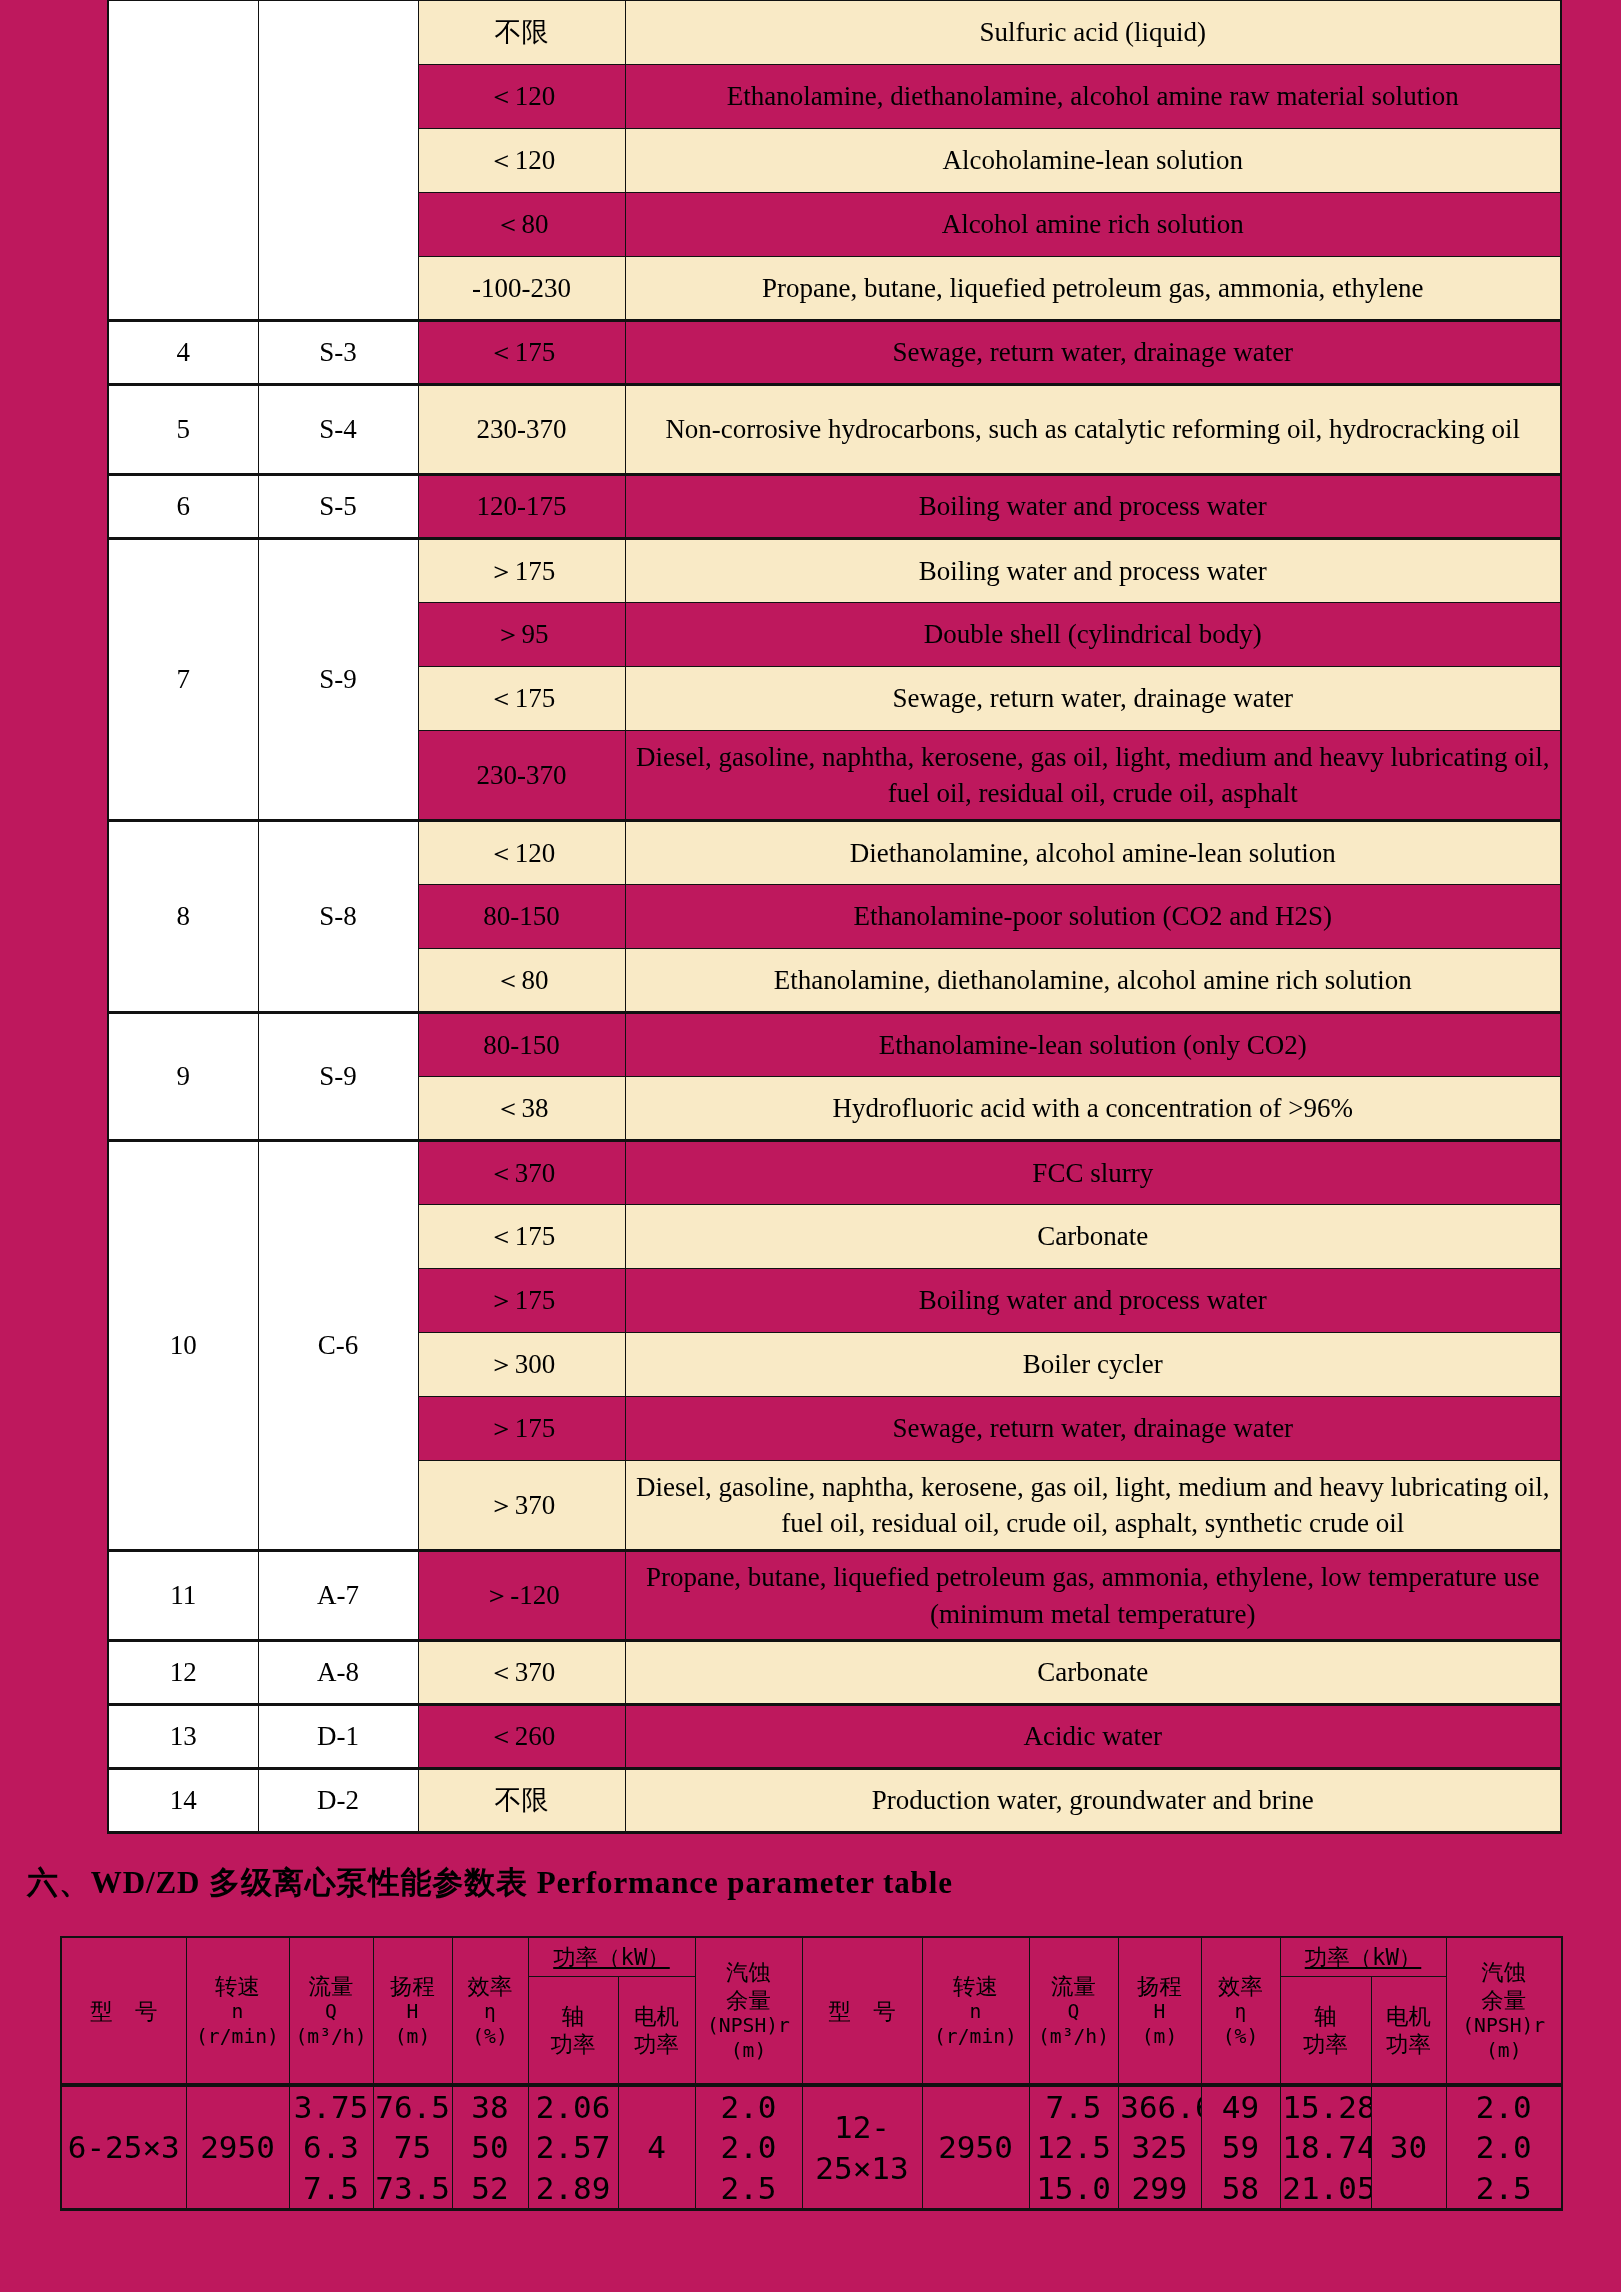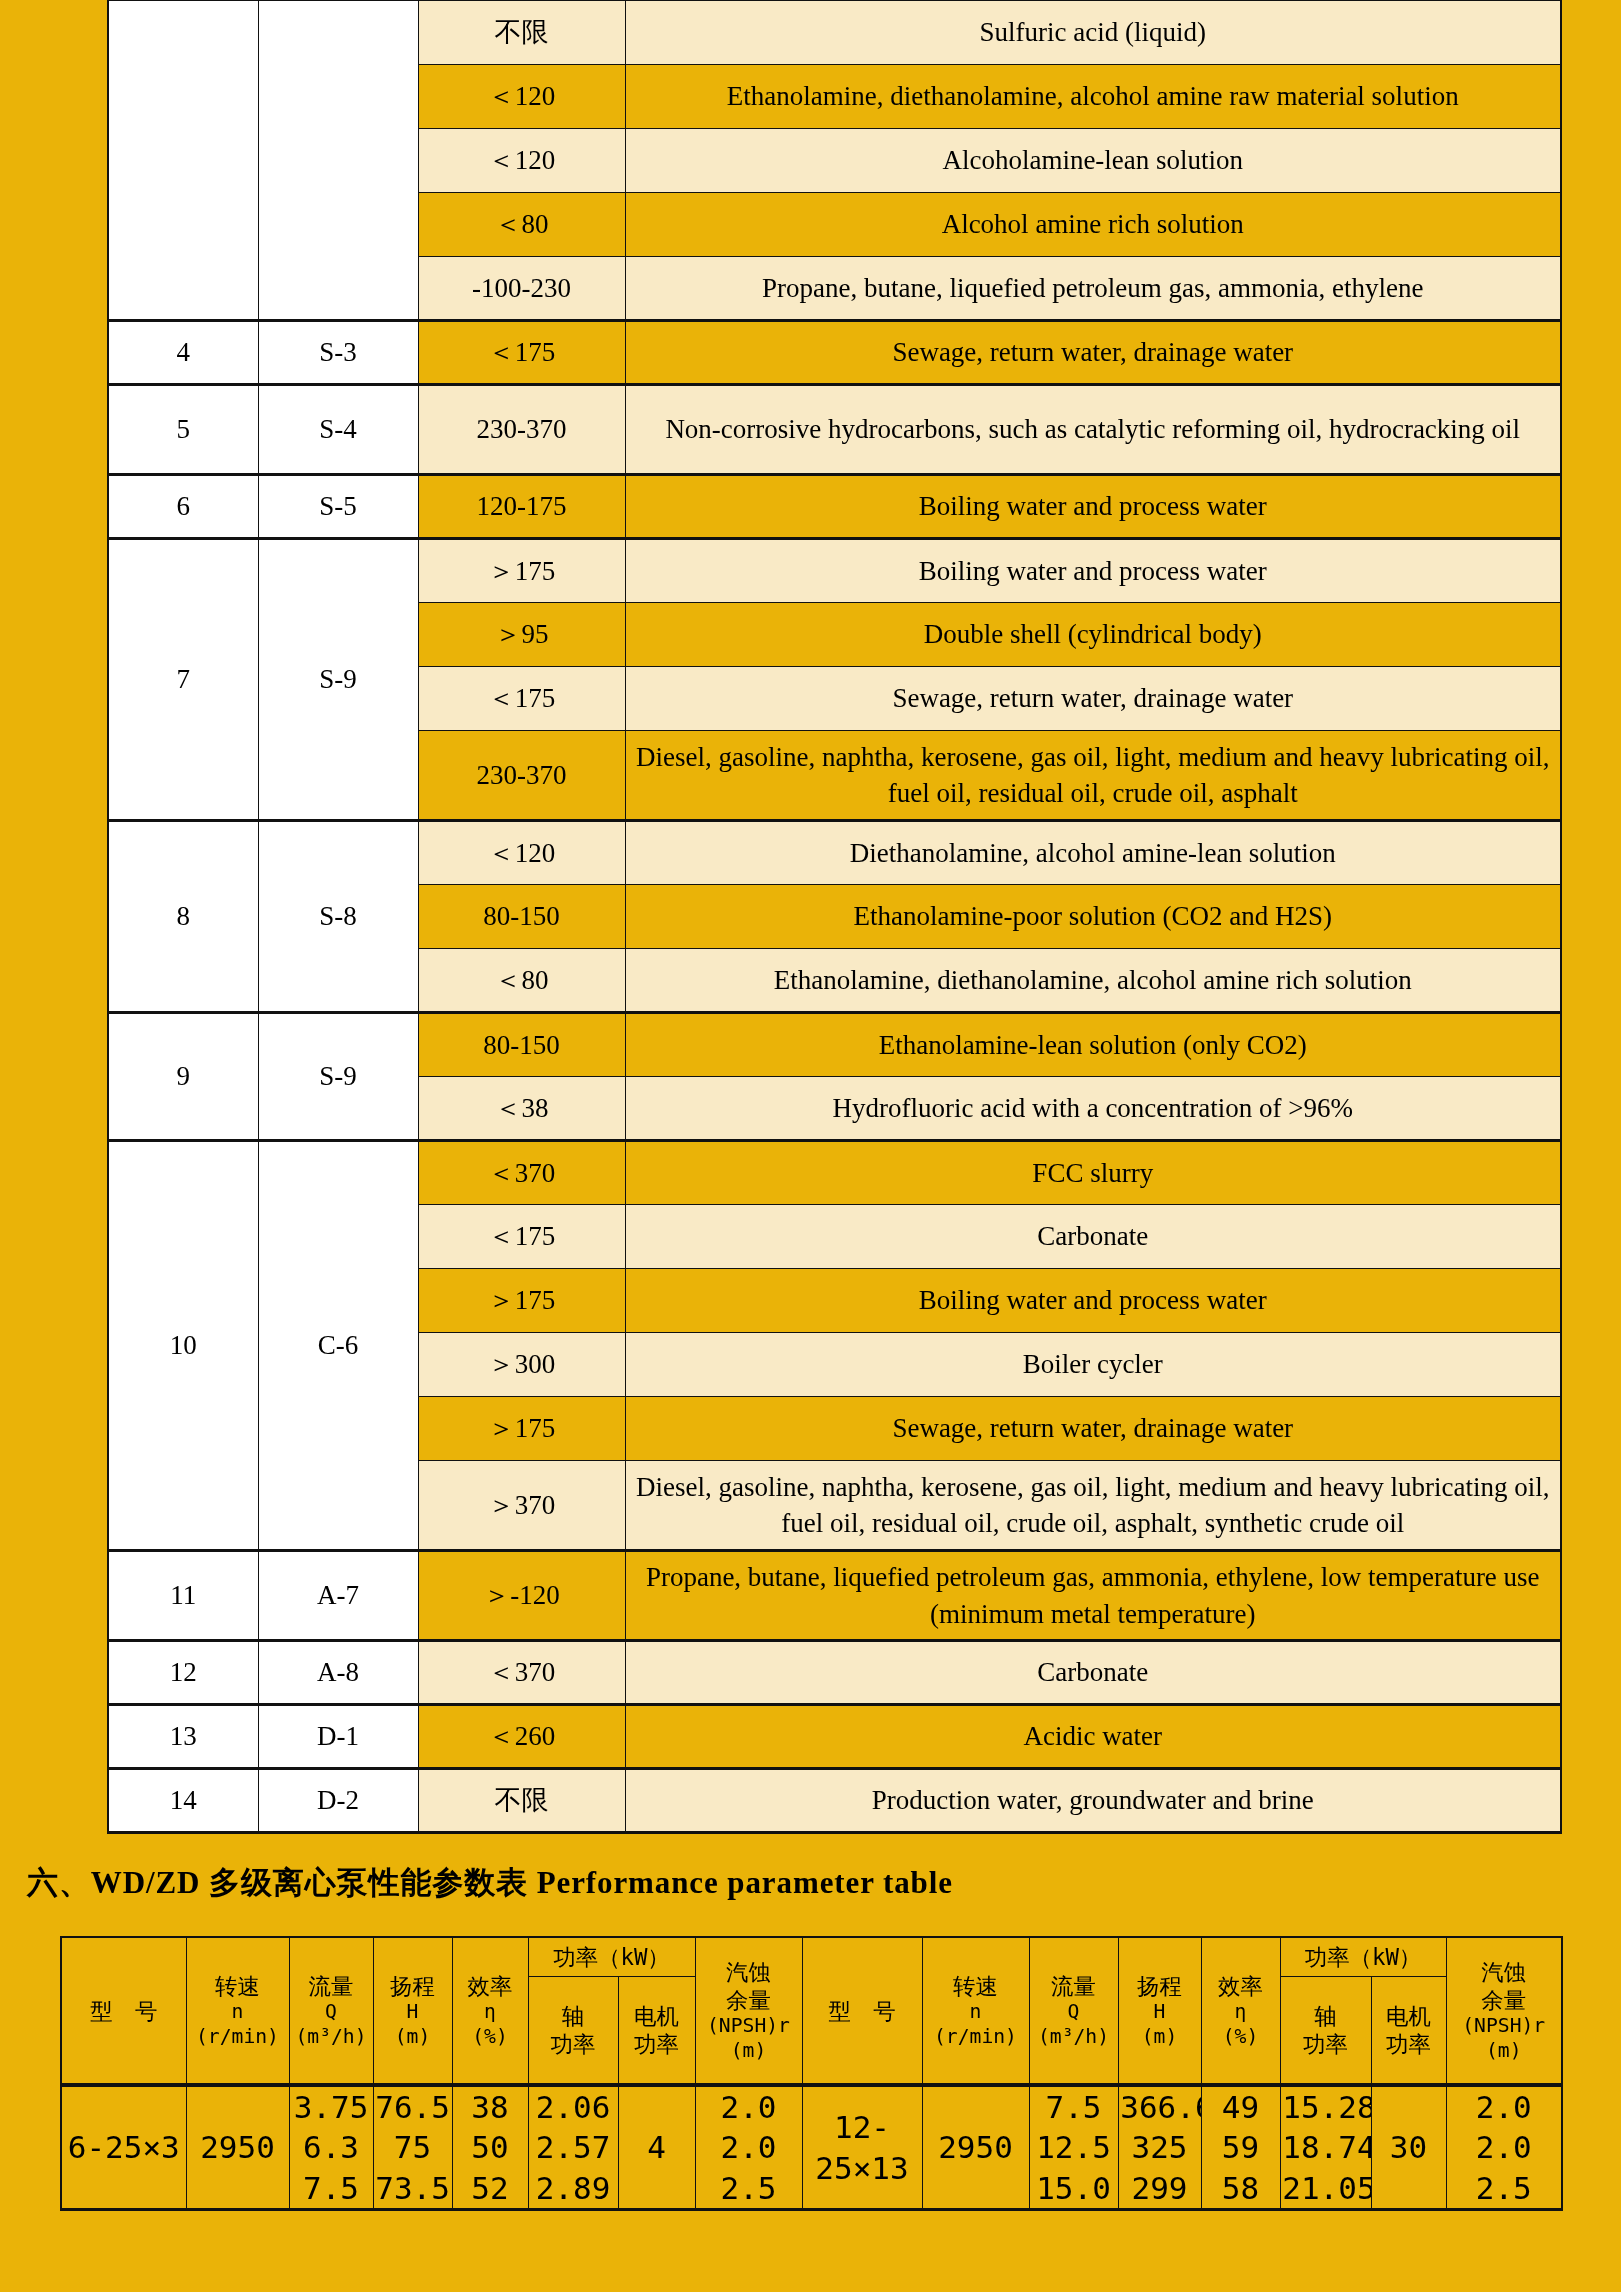--- a/index.html
+++ b/index.html
@@ -1,17 +1,17 @@
 <!DOCTYPE html>
 <html style="font-size:14.3px"><head>
 <meta charset="utf-8">
 <style>
   html,body { margin:0; padding:0; background:#ffffff; }
   .page {
-    position:relative; width:1621px; height:2293px; background:#eab308;
+    position:relative; width:1621px; height:2293px; background:#be185d;
     font-family:"Liberation Serif","DejaVu Serif",serif; color:#000; overflow:hidden;
   }
 
   
   table.materials {
     border-collapse:collapse; table-layout:fixed;
     margin-left:107px; width:1454px;
     border-left:2.7px solid #111; border-right:2.7px solid #111; border-bottom:3.6px solid #111;
   }
   table.materials td {
@@ -43,21 +43,21 @@
     font-weight:normal; padding:0 1.8px; overflow:hidden;
   }
   table.perf thead tr.pr1 { height:39px; }
   table.perf thead tr.pr2 { height:109px; }
   table.perf th { font-size:22.4px; line-height:1.25; }
   table.perf th span { display:block; }
   table.perf th .en { font-size:19.7px; }
   table.perf tr.pdata { height:117px; }
   table.perf tr.pdata td { font-size:31px; line-height:1.3; border-top-width:4.5px; border-bottom-width:3.6px; }
   table.perf tr.pdata td span.line { display:block; }
-  table.perf th.power-label { border-bottom-width:1.8px; }
+  table.perf th.power-label { border-bottom-width:1.8px;text-decoration:underline; }
 </style>
 </head>
 <body>
 
 <div class="page">
 
   <table class="materials">
     <colgroup>
       <col style="width:150px">
         <col style="width:160px">

